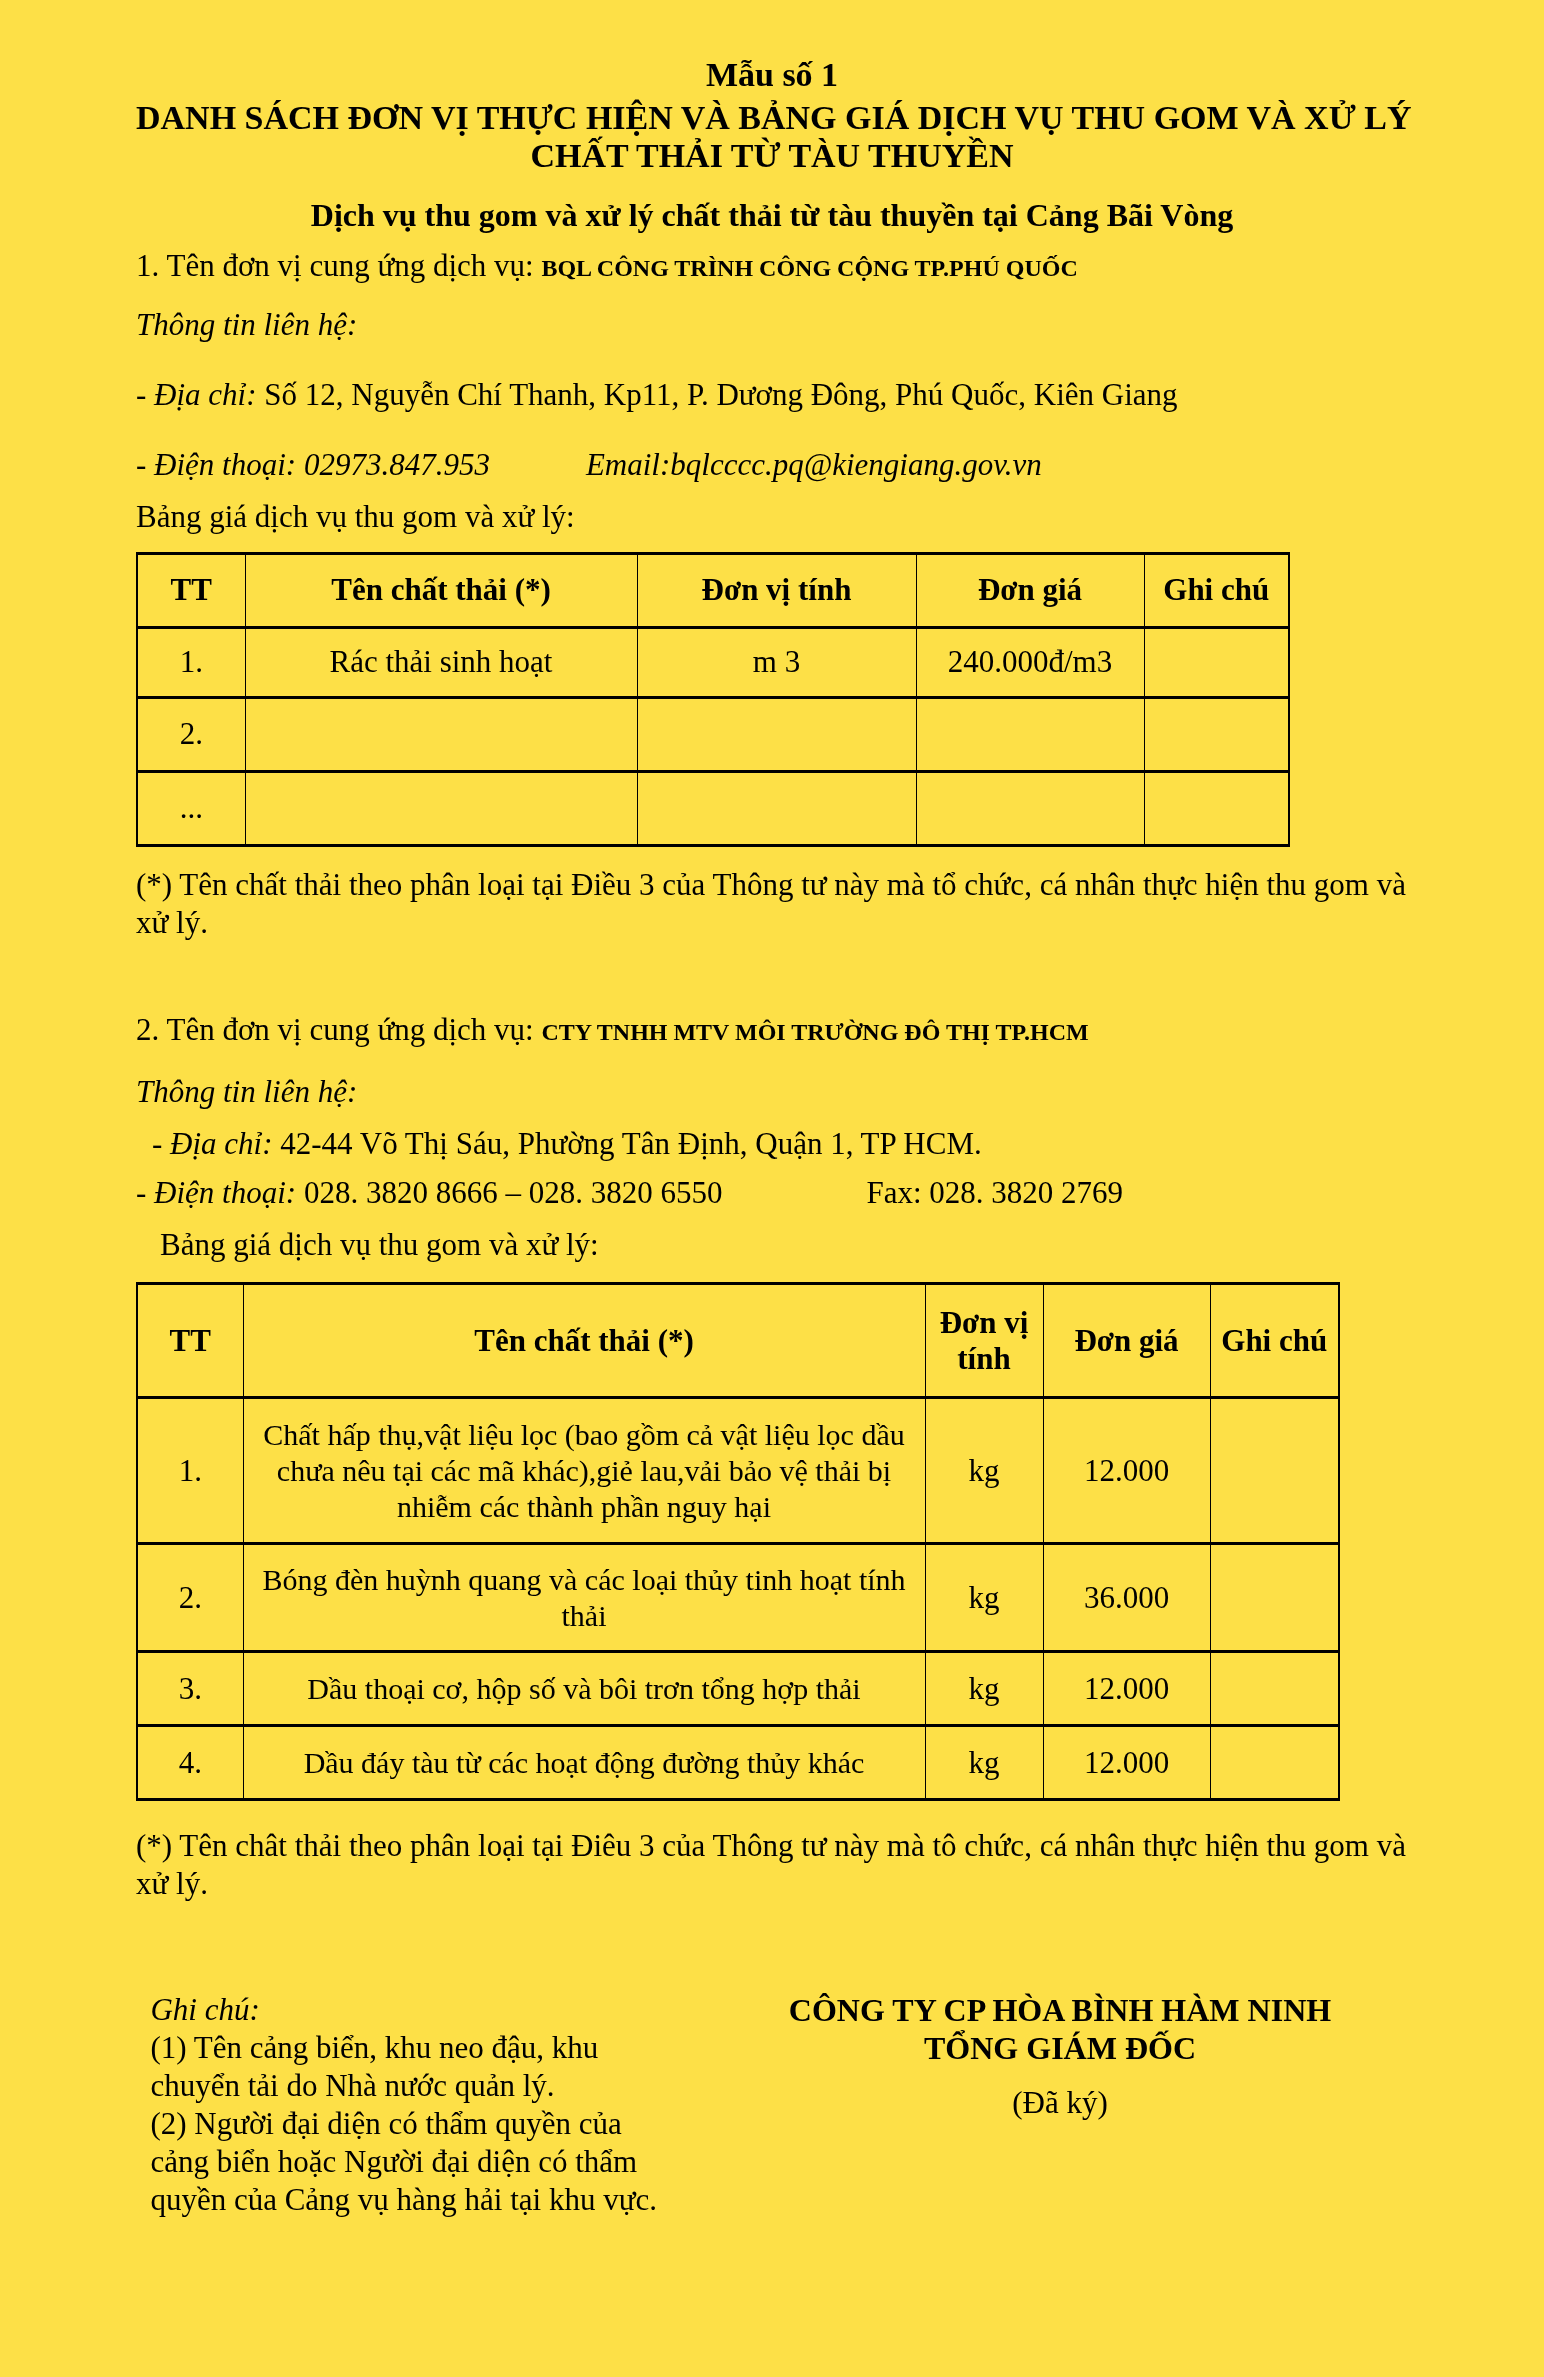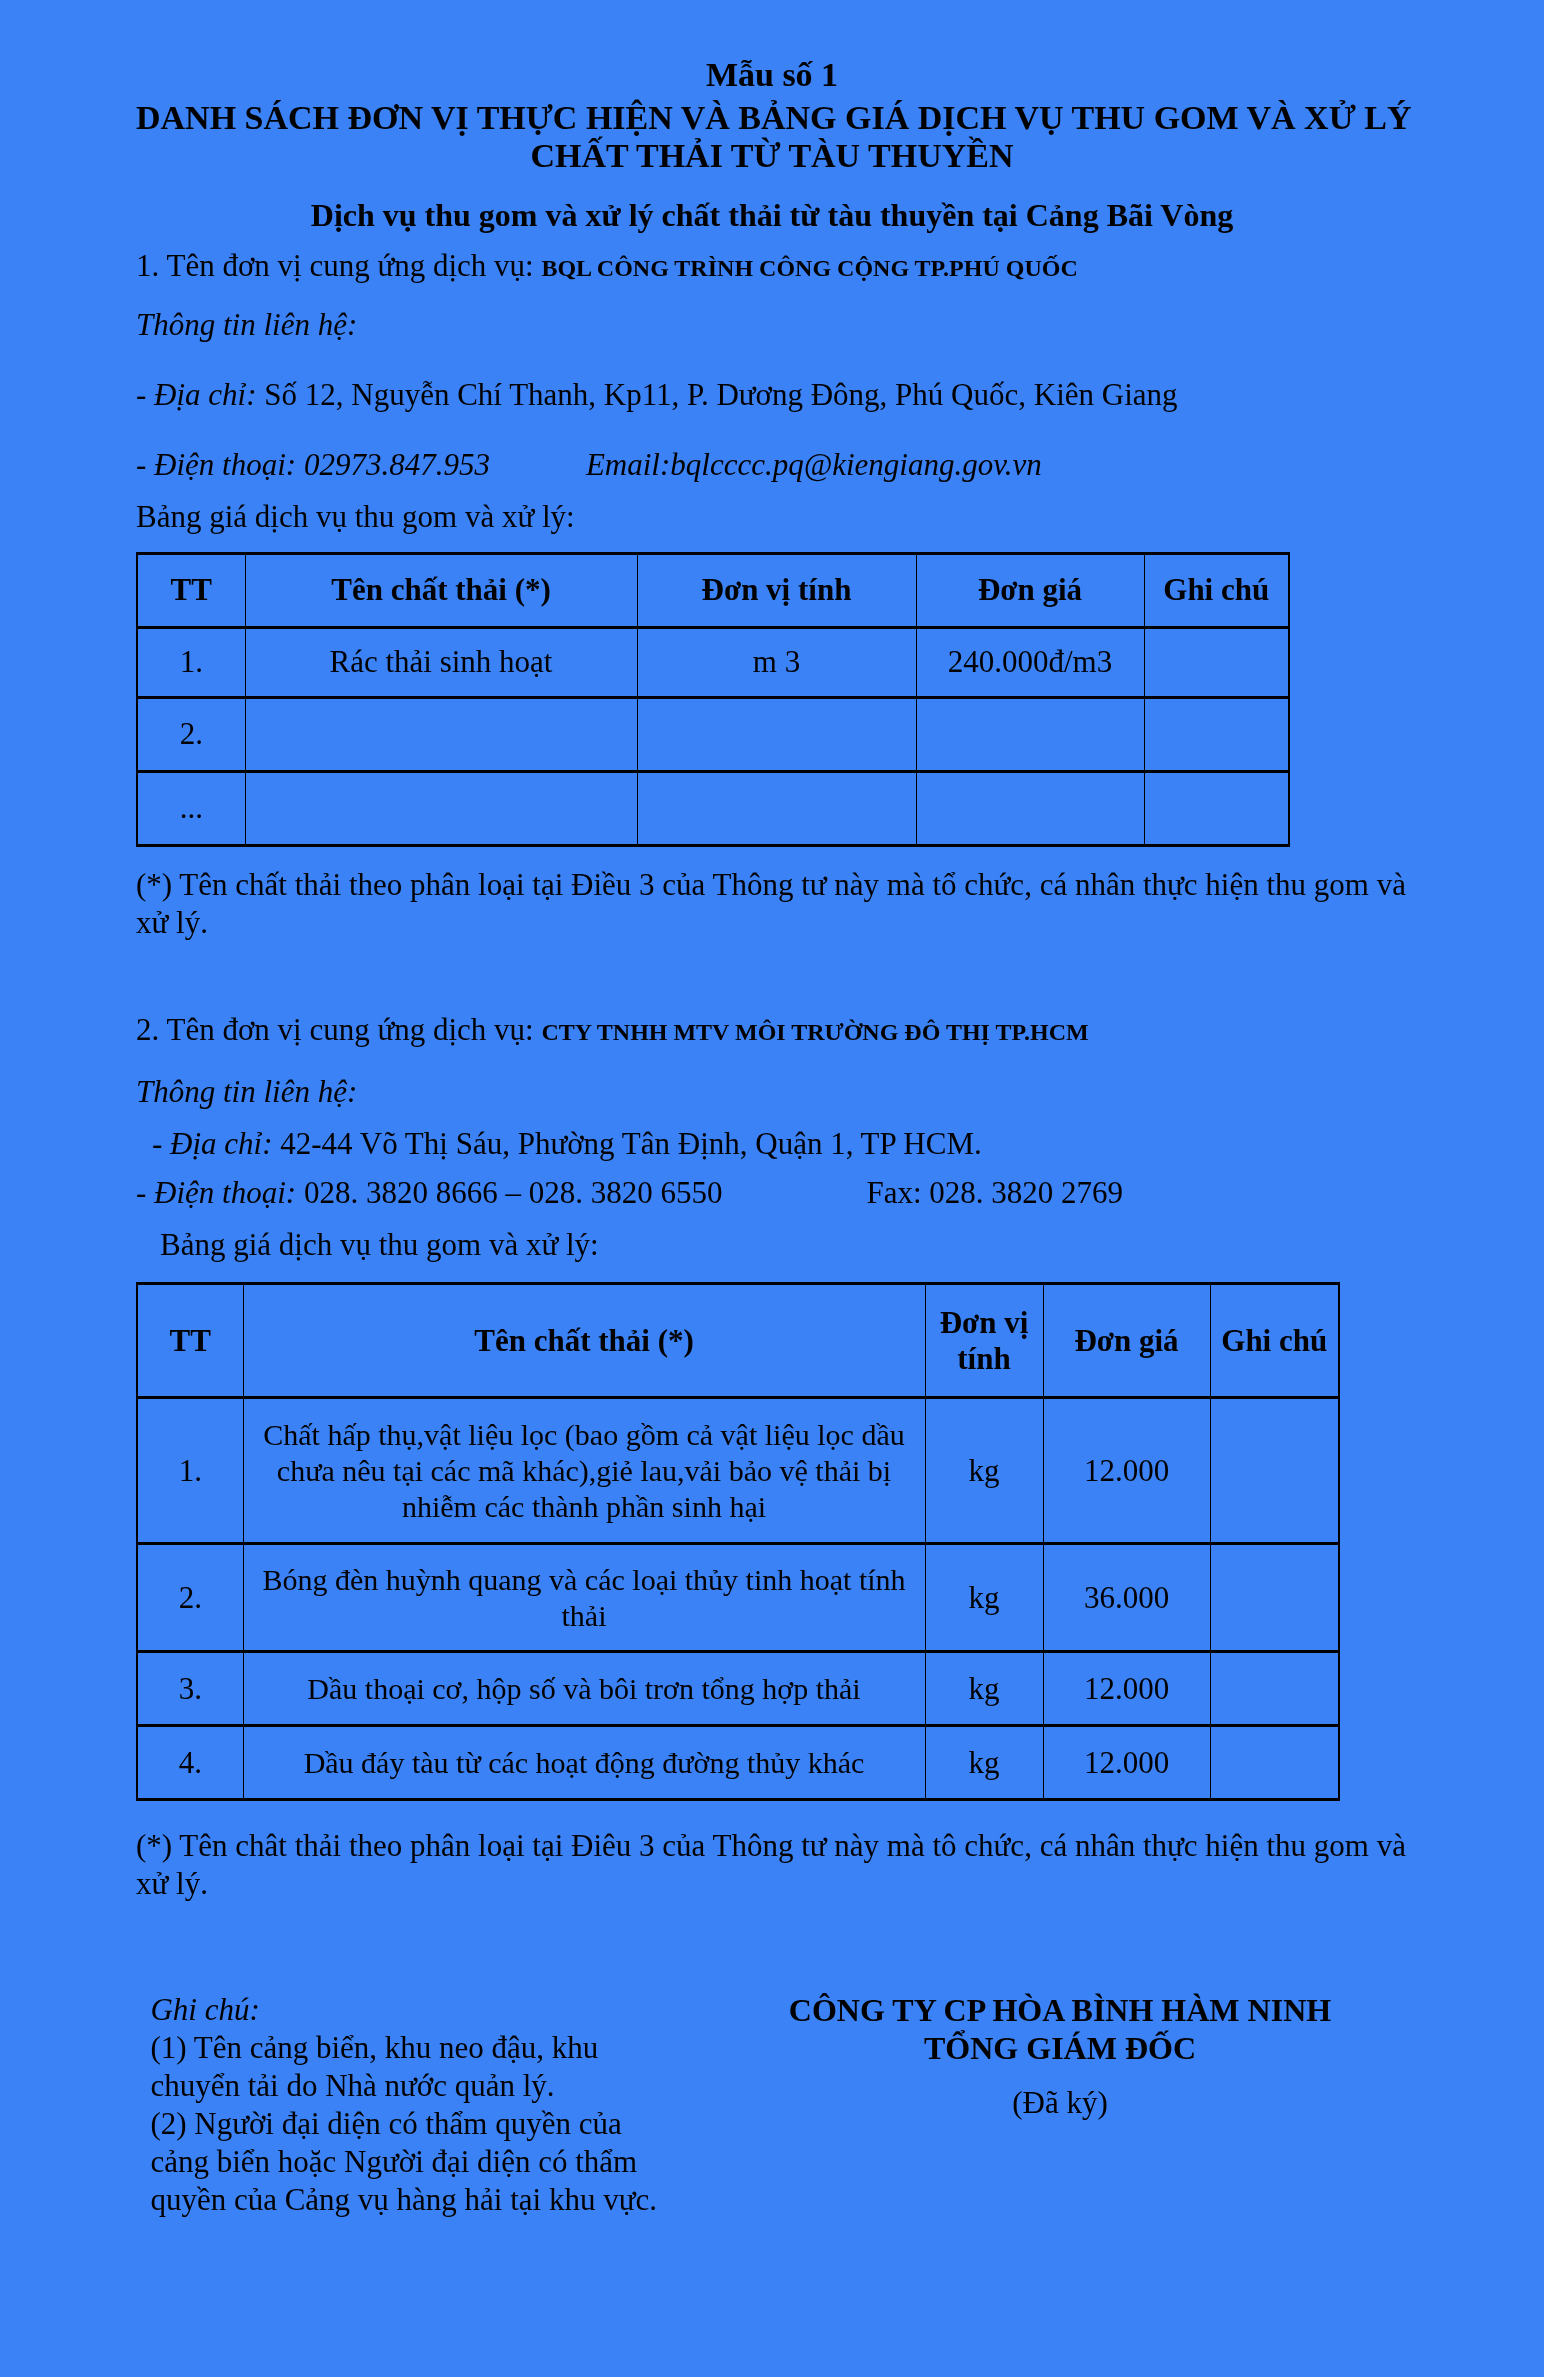--- a/index.html
+++ b/index.html
@@ -1,18 +1,18 @@
 <!DOCTYPE html>
 <html style="font-size:12.8px"><head>
 <meta charset="utf-8">
 <style>
   html,body{margin:0;padding:0;background:#888;}
   .page{
     width:1544px;height:2377px;box-sizing:border-box;
-    background:#3b82f6;color:#000000;
+    background:#fde047;color:#000000;
     font-family:"Liberation Serif","DejaVu Serif",serif;
     font-size:31px;line-height:38px;
     padding:56px 136px 0 136px;overflow:hidden;position:relative;
   }
   p,div{margin:0;}
   .it{font-style:italic;}
   .nowrap{white-space:nowrap;}
   .form-number{font-size:34px;line-height:38px;font-weight:bold;text-align:center;}
   .doc-title{margin-top:4.8px;font-size:34px;line-height:38px;font-weight:bold;text-align:center;}
   .subtitle{margin-top:21px;font-size:32px;font-weight:bold;text-align:center;}
@@ -136,21 +136,21 @@
     <tbody>
         <tr style="height:114px">
       <th>TT</th>
       <th>Tên chất thải (*)</th>
       <th>Đơn vị tính</th>
       <th>Đơn giá</th>
       <th>Ghi chú</th>
     </tr>
     <tr style="height:146px">
       <td>1.</td>
-      <td class="wastename">Chất hấp thụ,vật liệu lọc (bao gồm cả vật liệu lọc dầu chưa nêu tại các mã khác),giẻ lau,vải bảo vệ thải bị nhiễm các thành phần sinh hại</td>
+      <td class="wastename">Chất hấp thụ,vật liệu lọc (bao gồm cả vật liệu lọc dầu chưa nêu tại các mã khác),giẻ lau,vải bảo vệ thải bị nhiễm các thành phần nguy hại</td>
       <td>kg</td>
       <td>12.000</td>
       <td></td>
     </tr>
     <tr style="height:108px">
       <td>2.</td>
       <td class="wastename">Bóng đèn huỳnh quang và các loại thủy tinh hoạt tính thải</td>
       <td>kg</td>
       <td>36.000</td>
       <td></td>

